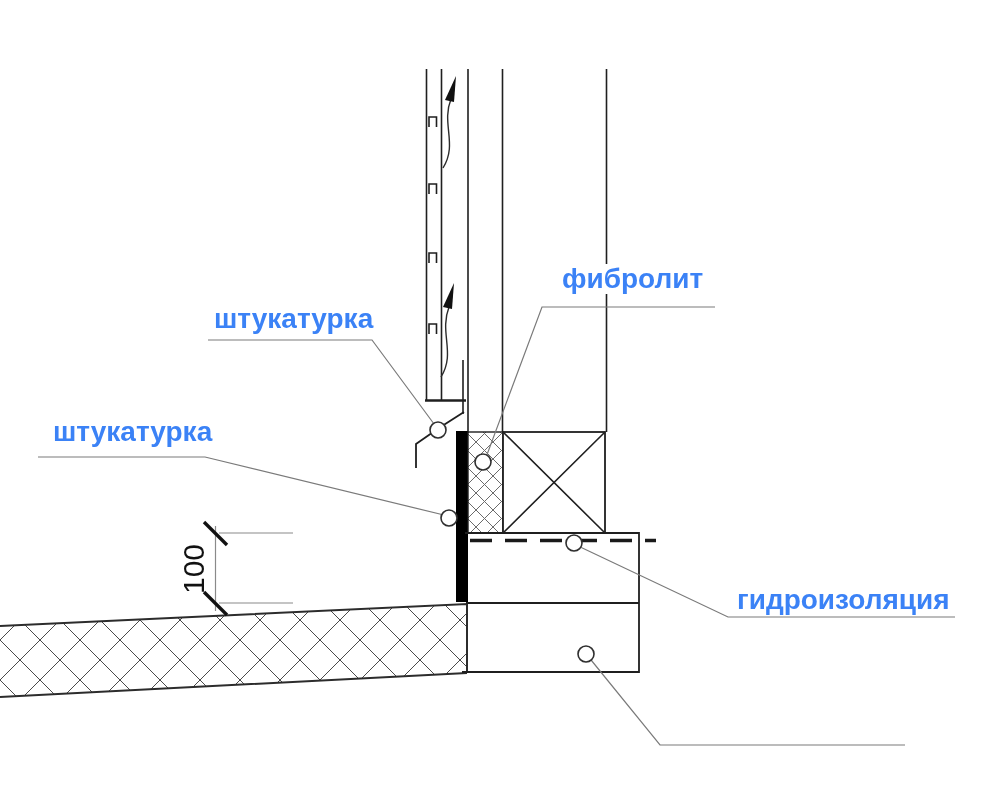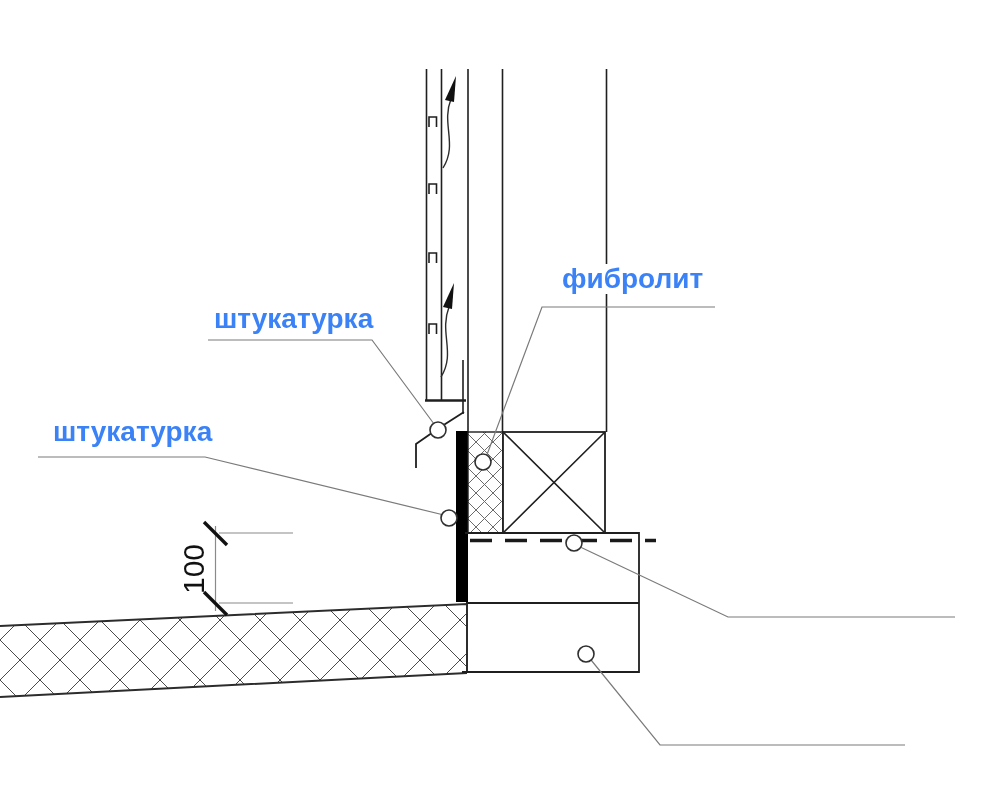--- a/index.html
+++ b/index.html
@@ -114,17 +114,18 @@
       <circle cx="586" cy="654" r="8"></circle>
     </g>
   </svg>
 
   <div class="lbl" style="left:211px;top:304px;">штукатурка</div>
 
   <div class="lbl" style="left:559px;top:264px;">фибролит</div>
 
   <div class="lbl" style="left:50px;top:417px;">штукатурка</div>
 
+  <div class="lbl" style="left:734px;top:585px;">гидроизоляция</div>
 
 
   <div class="dim-text">100</div>
 
 </div>
 
 </body></html>

